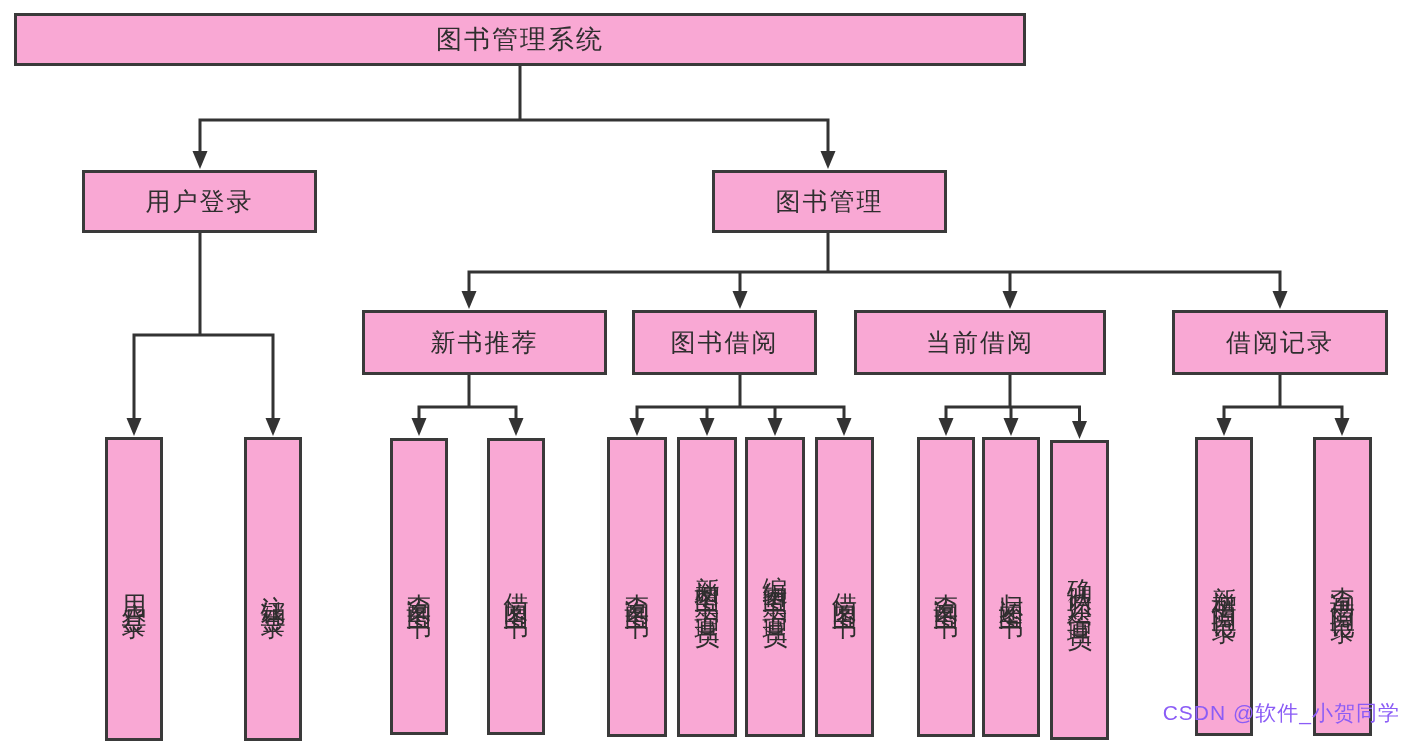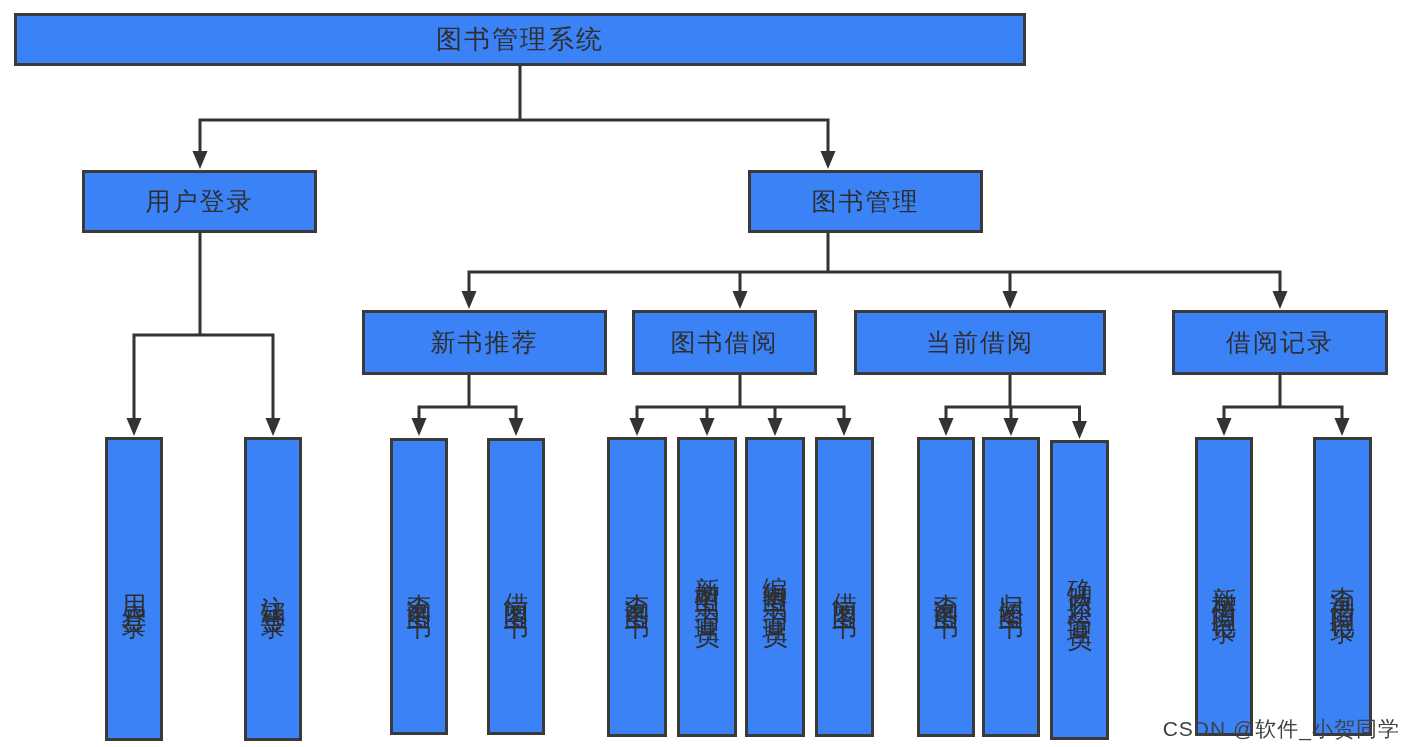--- a/index.html
+++ b/index.html
@@ -28,21 +28,21 @@
     fill: none;
   }
   svg.connectors polygon {
     fill: #333333;
     stroke: none;
   }
   .node {
     position: absolute;
     box-sizing: border-box;
     border: 3px solid #3a3a3a;
-    background: #3b82f6;
+    background: #f9a8d4;
     display: flex;
     align-items: center;
     justify-content: center;
     z-index: 1;
   }
   .node.h span {
     font-size: 25px;
     letter-spacing: 2px;
     white-space: nowrap;
   }
@@ -53,23 +53,23 @@
   .node.v span {
     writing-mode: vertical-rl;
     text-orientation: mixed;
     font-size: 25px;
     letter-spacing: 7px;
     line-height: 1;
   }
   .watermark {
     position: absolute;
     right: 5px;
-    bottom: 4px;
+    bottom: 20px;
     font-size: 21px;
-    color: #404040;
+    color: #8b5cf6;
     letter-spacing: 1px;
     z-index: 5;
     white-space: nowrap;
   }
 </style>
 </head>
 <body>
 
 <div class="canvas">
 
@@ -116,21 +116,21 @@
     </g>
   </svg>
 
   <div class="node h root" style="left:14px; top:13px; width:1012px; height:53px;">
     <span>图书管理系统</span>
   </div>
 
   <div class="node h" style="left:82px; top:170px; width:235px; height:63px;">
     <span>用户登录</span>
   </div>
-  <div class="node h" style="left:748px; top:170px; width:235px; height:63px;">
+  <div class="node h" style="left:712px; top:170px; width:235px; height:63px;">
     <span>图书管理</span>
   </div>
 
   <div class="node h" style="left:362px; top:310px; width:245px; height:65px;">
     <span>新书推荐</span>
   </div>
   <div class="node h" style="left:632px; top:310px; width:185px; height:65px;">
     <span>图书借阅</span>
   </div>
   <div class="node h" style="left:854px; top:310px; width:252px; height:65px;">

